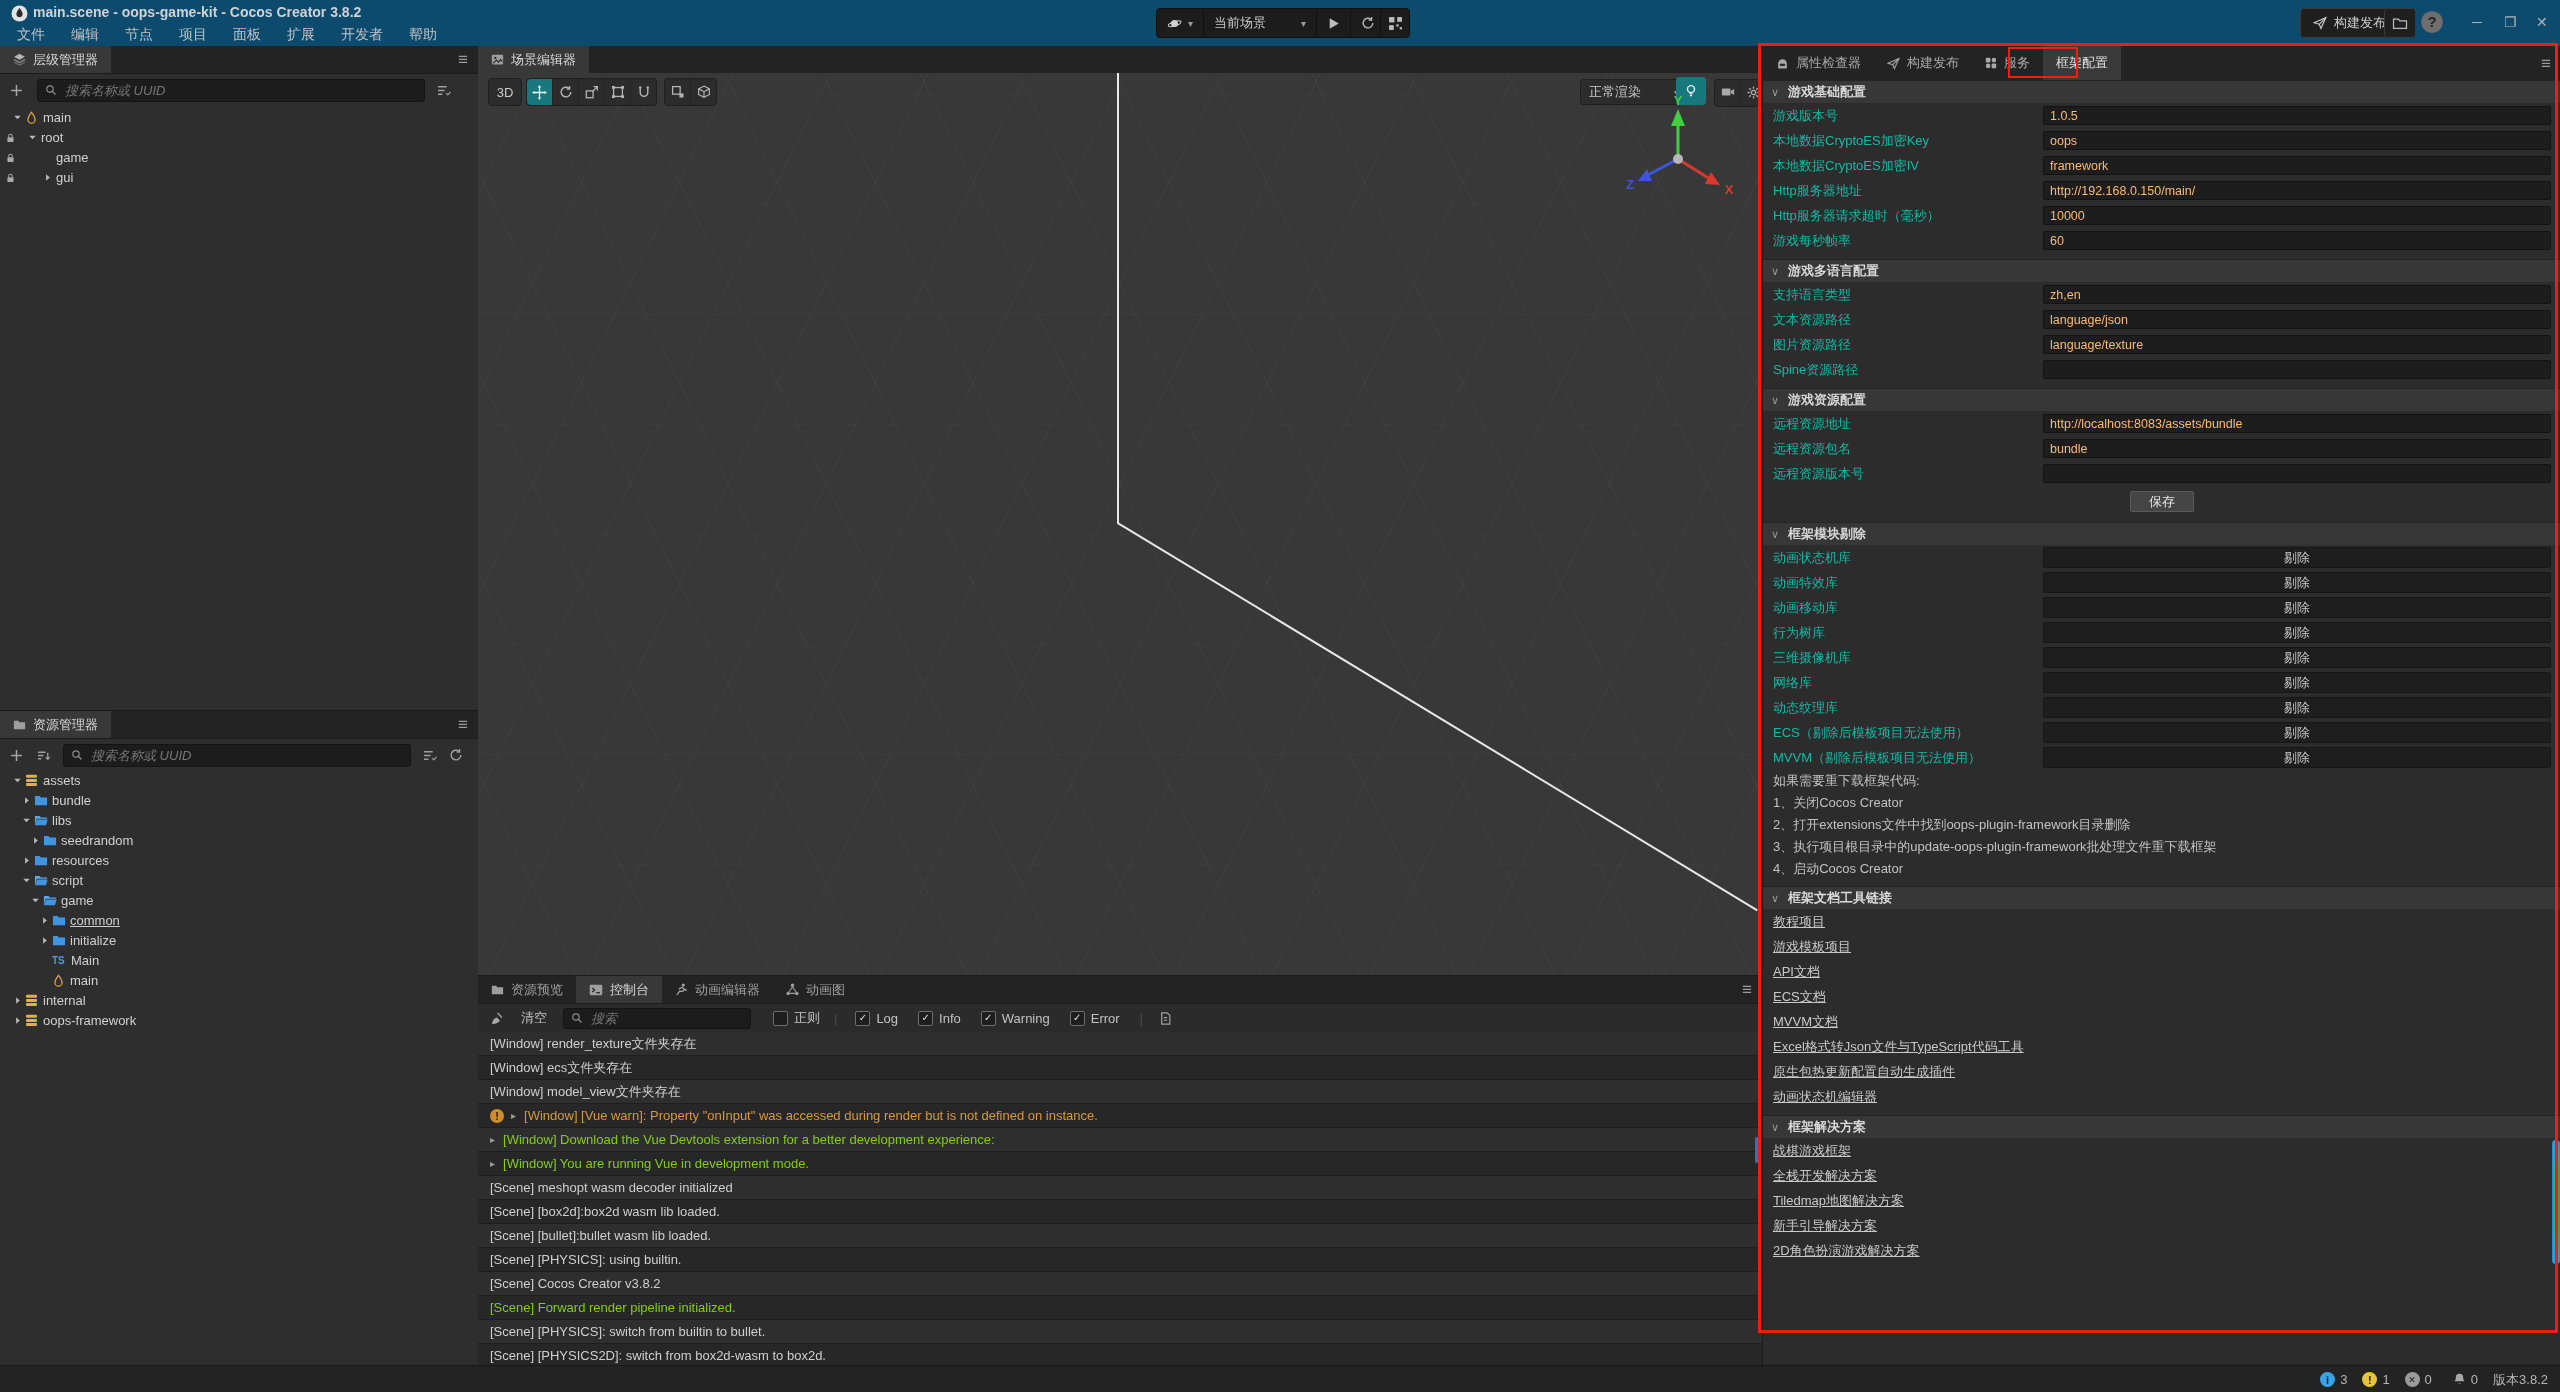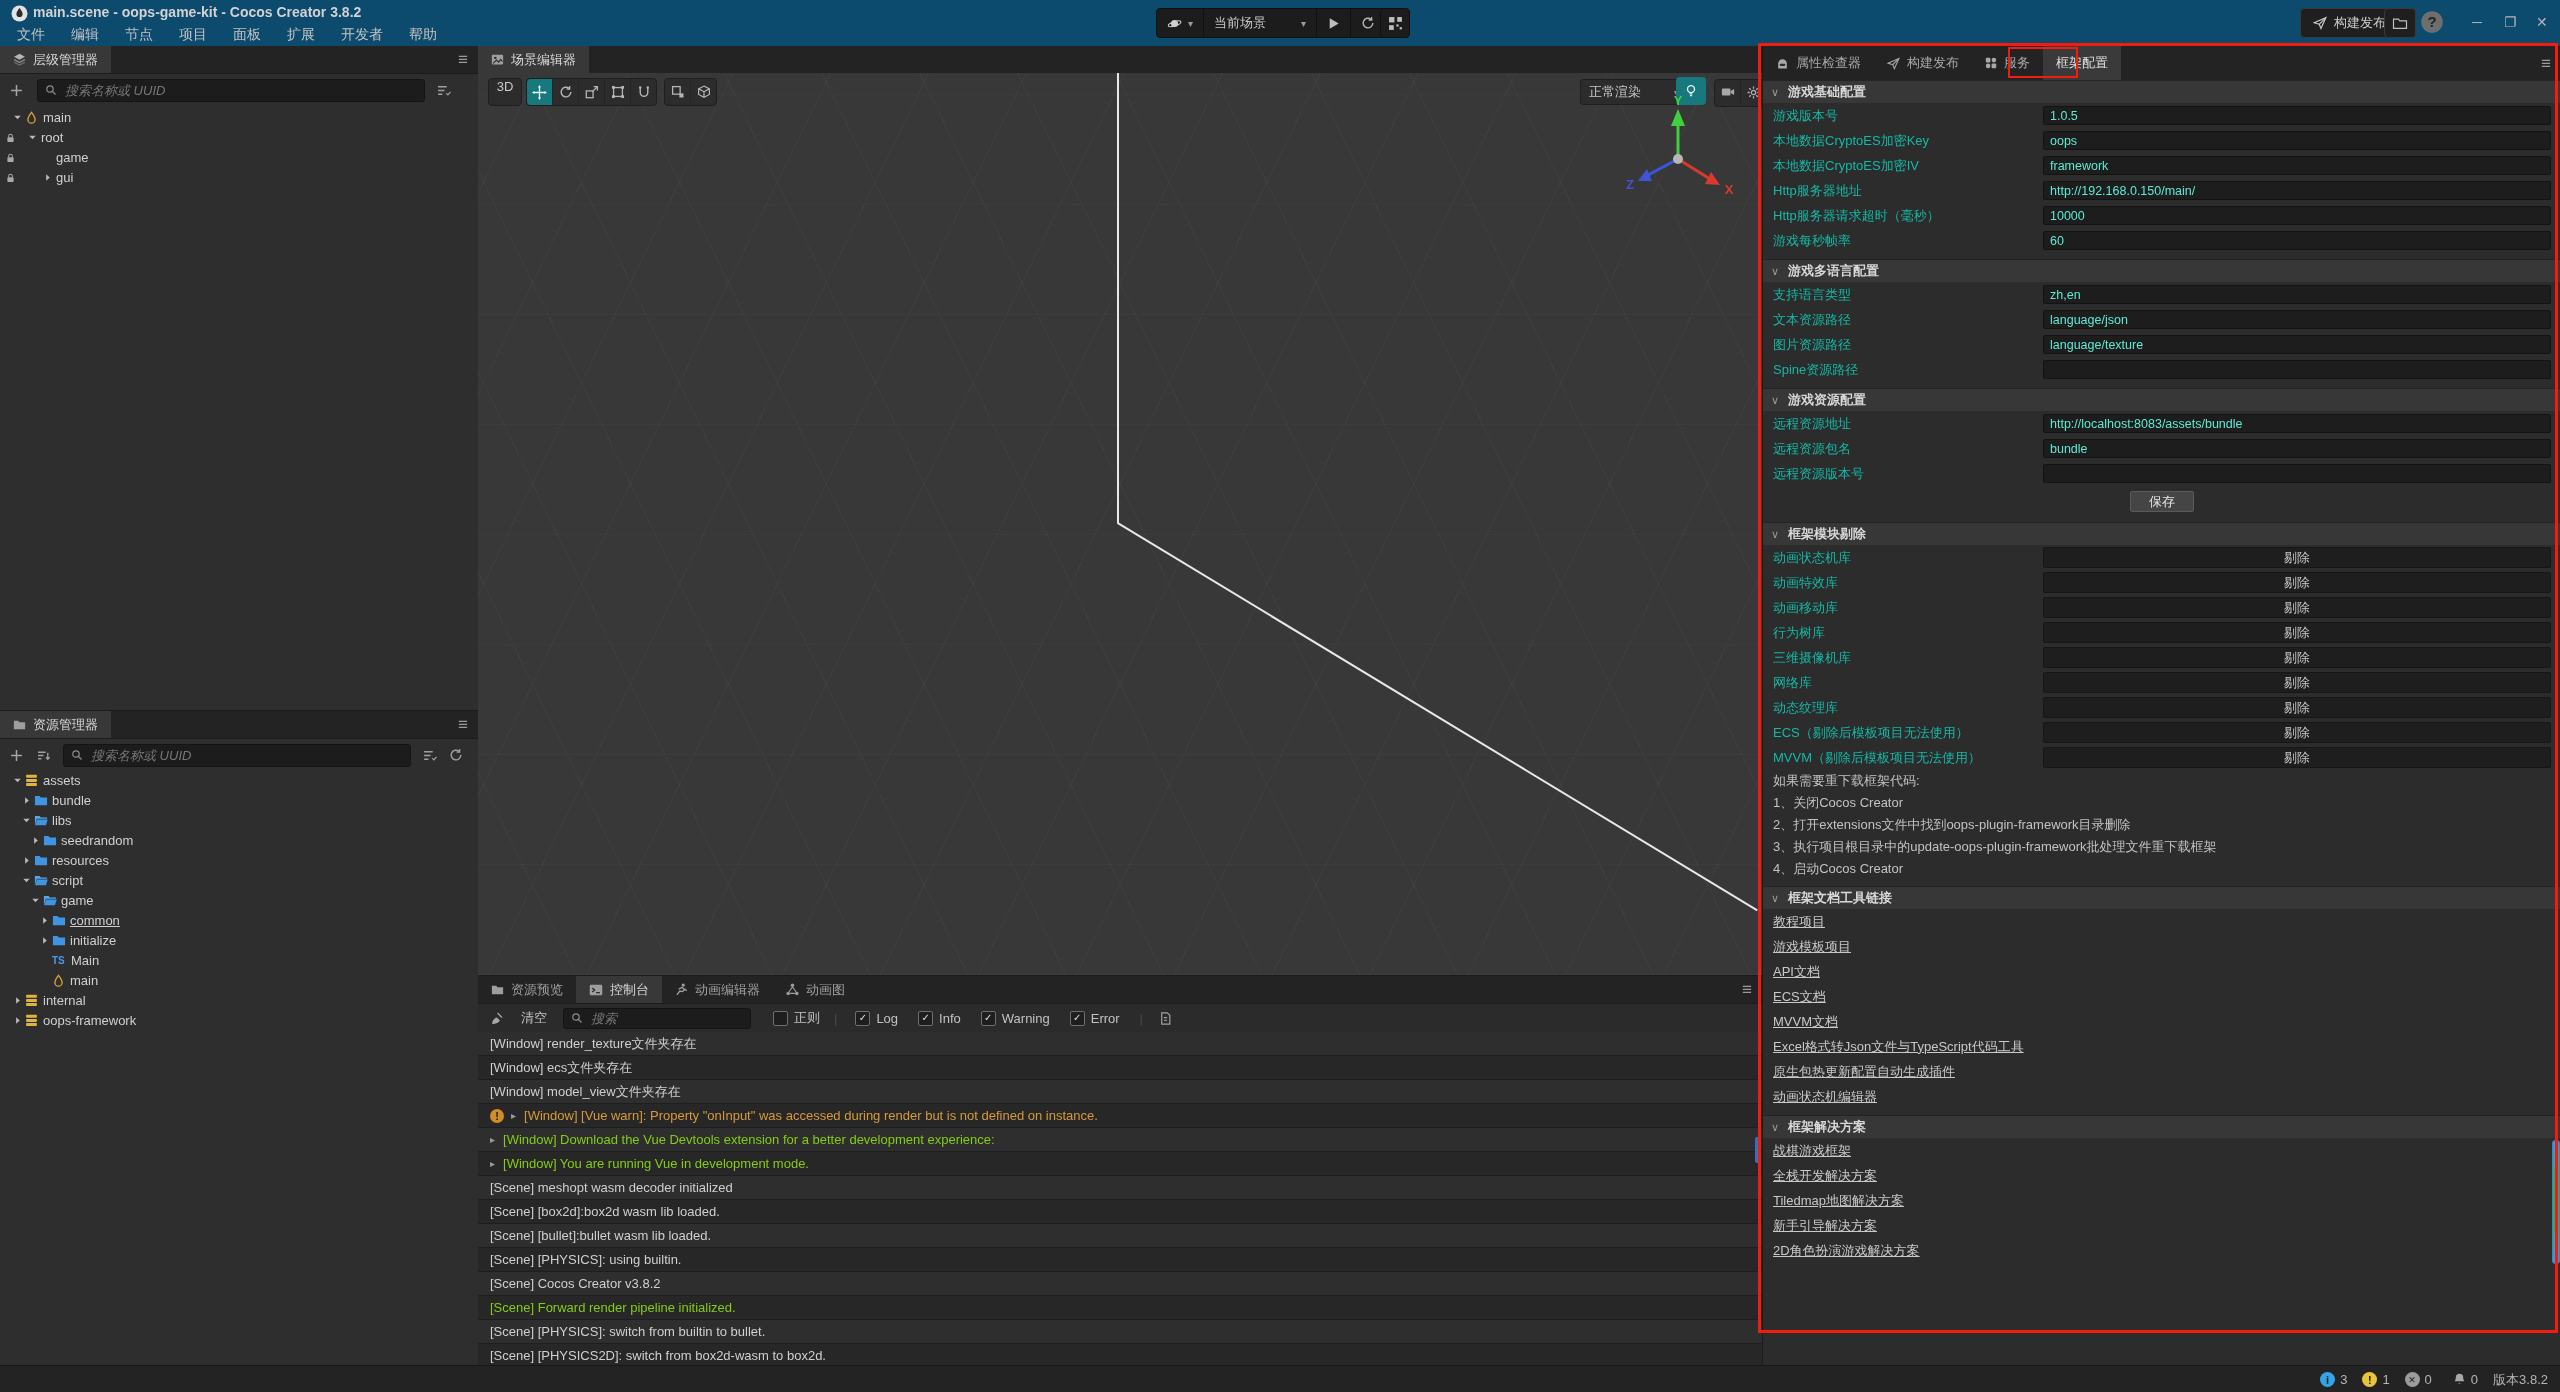--- a/index.html
+++ b/index.html
@@ -45,21 +45,21 @@
   .trow .nicon{position:absolute;top:3px}
   .trow .lbl{position:absolute;line-height:20px;color:#d0d0d0;white-space:nowrap}
   .ts-badge{position:absolute;top:3px;font-size:10px;font-weight:bold;color:#4a9ae8;line-height:14px}
   
   #viewport{position:absolute;left:0;top:27px;width:1284px;height:902px;background:#383838;overflow:hidden;
     background-image:repeating-linear-gradient(64deg,rgba(255,255,255,0.030) 0 1px,transparent 1px 88px),
                      repeating-linear-gradient(-64deg,rgba(255,255,255,0.030) 0 1px,transparent 1px 88px),
                      repeating-linear-gradient(0deg,rgba(255,255,255,0.018) 0 1px,transparent 1px 110px)}
   .axis-v{position:absolute;left:639px;top:0;width:2px;height:450px;background:#e8e8e8}
   .axis-d{position:absolute;left:640px;top:449px;width:748px;height:2px;background:#e8e8e8;transform:rotate(31.2deg);transform-origin:0 0}
-  .vp-btn{position:absolute;height:26px;background:#2c2c2c;border:1px solid #1f1f1f;border-radius:4px;display:flex;align-items:flex-start;justify-content:center;color:#c9c9c9}
+  .vp-btn{position:absolute;height:26px;background:#2c2c2c;border:1px solid #1f1f1f;border-radius:4px;display:flex;align-items:center;justify-content:center;color:#c9c9c9}
   .toolgrp{position:absolute;display:flex;background:#2c2c2c;border:1px solid #1f1f1f;border-radius:4px;height:26px}
   .toolbtn{width:25px;height:26px;display:flex;align-items:center;justify-content:center;border-right:1px solid #242424}
   .toolbtn:last-child{border-right:none}
   .toolbtn.active{background:#17787d;border-radius:4px 0 0 4px}
   #render-select{position:absolute;left:1102px;top:6px;width:90px;height:24px;background:#2c2c2c;border:1px solid #1f1f1f;border-radius:3px;
                  display:flex;align-items:center;justify-content:space-between;padding:0 8px;color:#c9c9c9}
   #bulb-btn{position:absolute;left:1198px;top:4px;width:30px;height:28px;background:#17787d;border-radius:4px;display:flex;align-items:center;justify-content:center}
   
   #console{border-top:1px solid #1b1b1b}
   .c-toolbar{position:relative;height:28px;display:flex;align-items:center;background:#2b2b2b;border-bottom:1px solid #1e1e1e}
@@ -81,21 +81,21 @@
   .itab{display:flex;align-items:center;gap:7px;padding:0 13px;height:34px;color:#a8a8a8;font-size:13px}
   .itab.active{background:#3a3a3a;color:#e0e0e0}
   #insp-body{position:absolute;left:0;top:34px;right:0;bottom:0;overflow:hidden}
   .sec-h{height:22px;background:#373737;border-top:1px solid #242424;display:flex;align-items:center;padding-left:8px;
          font-weight:bold;color:#d8d8d8;margin-top:6px}
   .sec-h:first-child{margin-top:0}
   .sec-chev{color:#9a9a9a;font-size:11px;margin-right:9px;font-weight:normal}
   .row-f{position:relative;height:25px}
   .flab{position:absolute;left:10px;top:0;line-height:25px;color:#14b8a6;white-space:nowrap}
   .ipt{position:absolute;left:280px;top:3px;width:494px;height:17px;background:#1d1d1d;border:1px solid #131313;border-radius:2px;
-       color:#5eead4;font-size:12.5px;padding:0 6px;outline:none;font-family:"Liberation Sans","DejaVu Sans",sans-serif}
+       color:#fdba74;font-size:12.5px;padding:0 6px;outline:none;font-family:"Liberation Sans","DejaVu Sans",sans-serif}
   .modbtn{position:absolute;left:280px;top:2px;width:506px;height:19px;background:#1e1e1e;border:1px solid #161616;border-radius:2px;
           text-align:center;line-height:19px;color:#c9c9c9}
   .row-note{height:22px;line-height:22px;padding-left:10px;color:#c2c2c2;white-space:nowrap}
   .row-link{height:25px;display:flex;align-items:center;padding-left:10px}
   .row-link a{color:#c9c9c9;text-decoration:underline;cursor:pointer;white-space:nowrap}
   .row-save{height:30px;display:flex;align-items:center;justify-content:center}
   #save-btn{width:64px;height:21px;background:#454545;border:1px solid #5a5a5a;border-radius:2px;color:#e5e5e5;font-size:13px}
   #insp-scroll-thumb{position:absolute;right:1px;top:1094px;width:6px;height:122px;border-radius:3px;
                      background:linear-gradient(180deg,#2f9de0,#2fae62 30%,#2fae62 70%,#2f9de0);border:1px solid #2f86d8}
   

